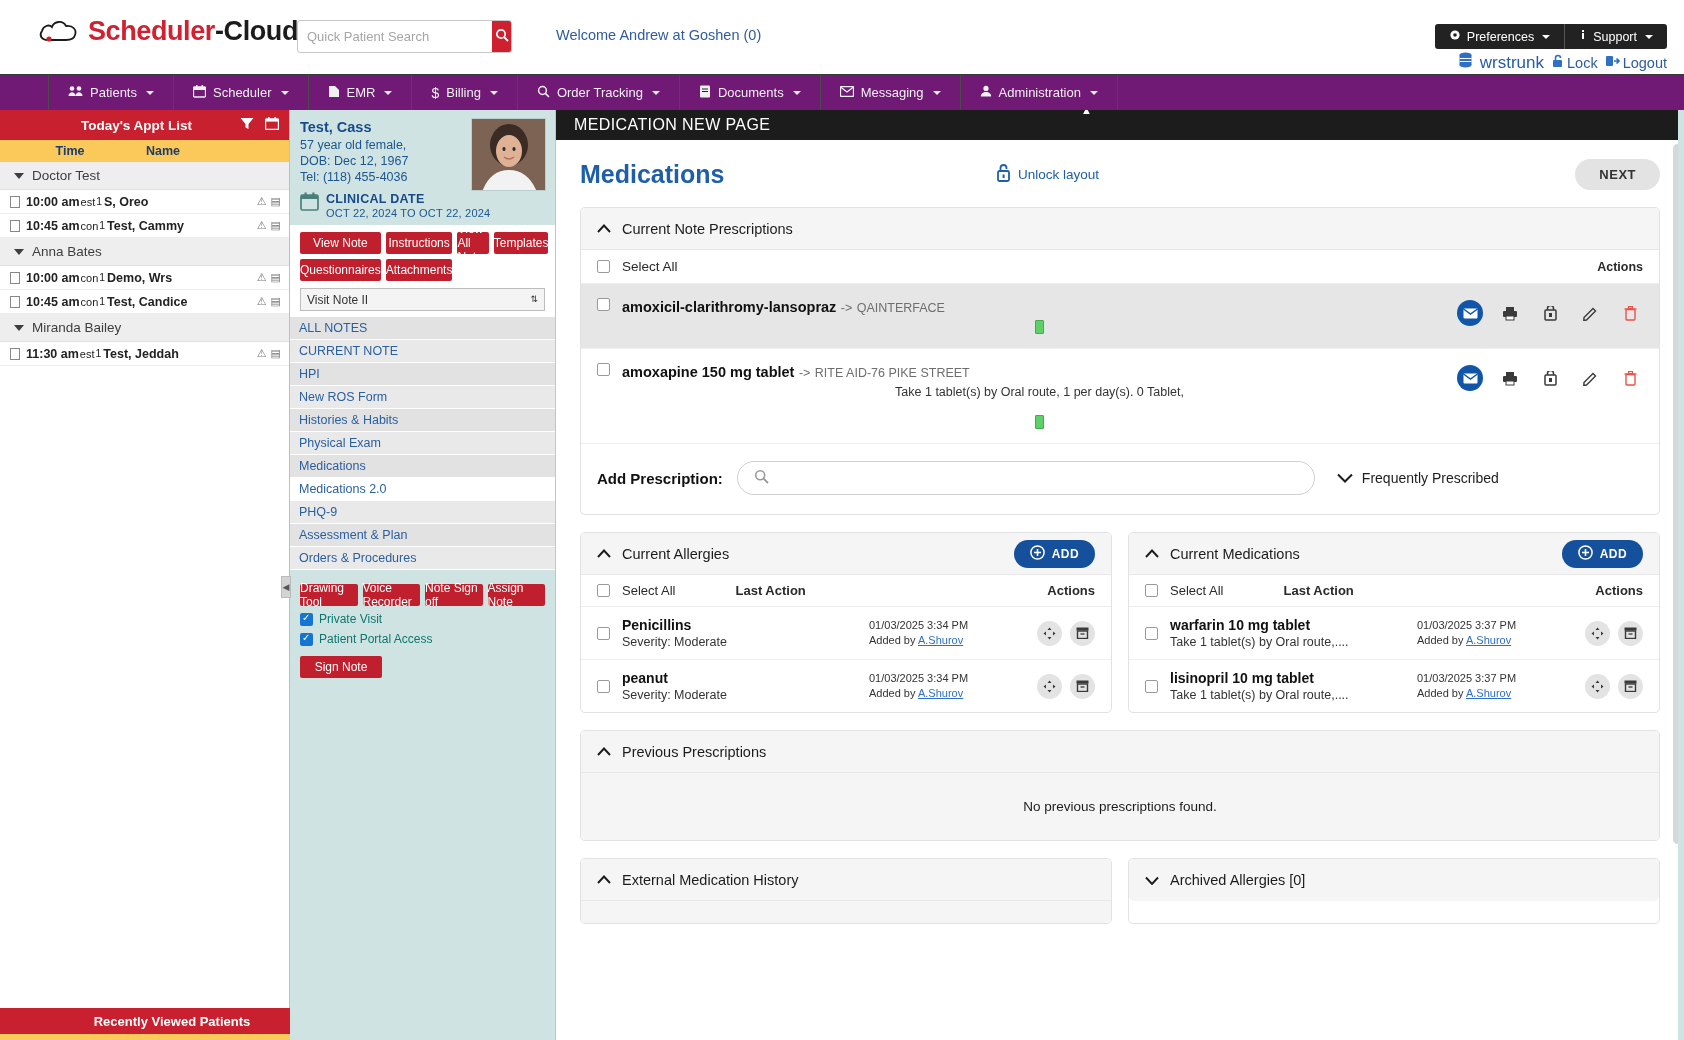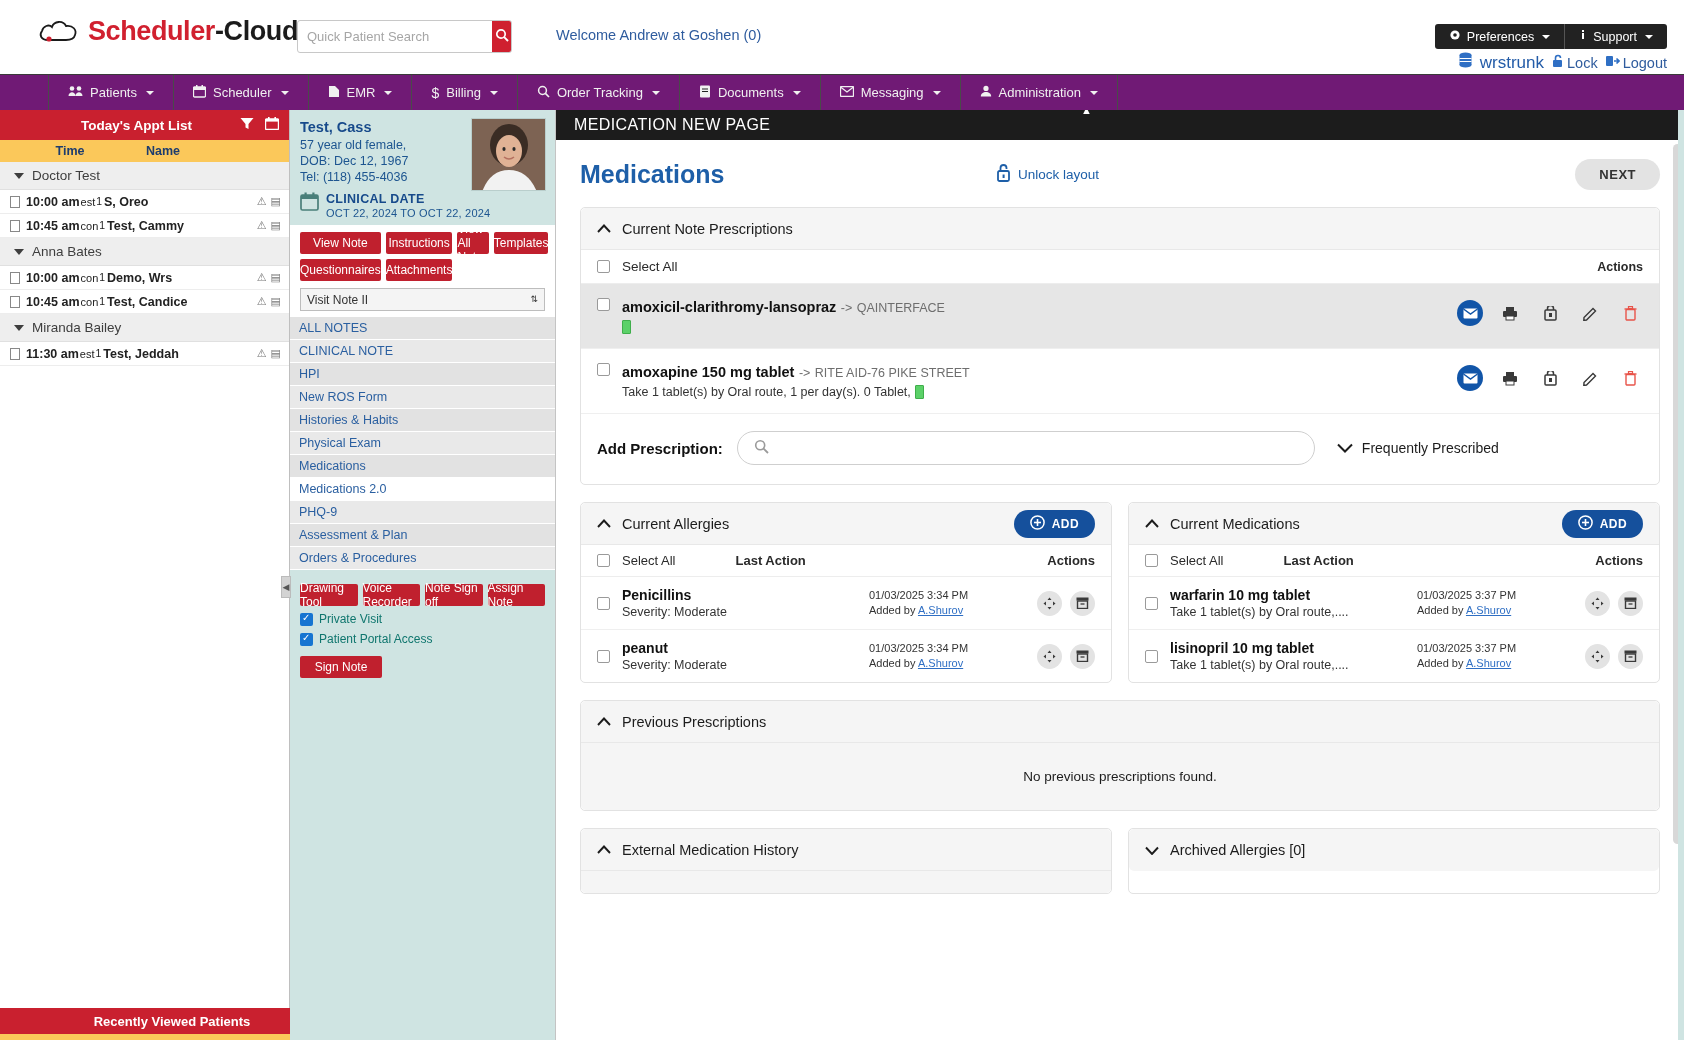--- a/index.html
+++ b/index.html
@@ -143,21 +143,21 @@
     color: #2a2a2a; border-bottom: 1px solid #ededed; }
   .cb { width: 13px; height: 13px; border: 1px solid #9a9a9a; border-radius: 2px; margin-right: 12px;
     flex: none; background: #fff; cursor: pointer; }
   .subhead .actions { margin-left: auto; font-weight: bold; font-size: 12.5px; }
 
   .rxrow { display: flex; align-items: flex-start; padding: 14px 16px; border-bottom: 1px solid #efefef; }
   .rxrow.shade { background: #e6e6e6; }
   .rx-main { flex: 1; }
   .rx-name { font-size: 14.5px; font-weight: bold; color: #111; }
   .rx-dest { font-size: 12.5px; color: #6e6e6e; font-weight: normal; }
-  .rx-sig { font-size: 12.5px; color: #333; margin-top: 4px; display: flex; align-items: center; gap: 4px; }
+  .rx-sig { font-size: 12.5px; color: #333; margin-top: 4px; display: flex; align-items: center; gap: 16px; flex-direction: column; }
   .gbadge { display: inline-block; width: 9px; height: 14px; background: #5bd168; border: 1px solid #3fae4b;
     border-radius: 1px; vertical-align: middle; }
   .rx-actions { display: flex; align-items: center; gap: 14px; padding-top: 2px; }
   .aicon { width: 26px; height: 26px; border-radius: 50%; display: flex; align-items: center;
     justify-content: center; cursor: pointer; font-size: 13px; color: #3a3a3a; }
   .aicon.mail { background: #1155a8; color: #fff; }
   .aicon.del { color: #e8544a; }
 
   .addrx { display: flex; align-items: center; padding: 17px 16px 19px 16px; }
   .addrx-lbl { font-size: 15px; font-weight: bold; color: #111; margin-right: 14px; white-space: nowrap; }
@@ -506,21 +506,21 @@
 
     <div class="selwrap">
       <div class="vsel">
         <span>Visit Note II</span>
         <span style="font-size:9px;line-height:9px;">⇅</span>
       </div>
     </div>
 
     <div class="nlist">
       <div class="nitem">ALL NOTES</div>
-      <div class="nitem alt">CLINICAL NOTE</div>
+      <div class="nitem alt">CURRENT NOTE</div>
       <div class="nitem">HPI</div>
       <div class="nitem alt">New ROS Form</div>
       <div class="nitem">Histories &amp; Habits</div>
       <div class="nitem alt">Physical Exam</div>
       <div class="nitem">Medications</div>
       <div class="nitem active">Medications 2.0</div>
       <div class="nitem alt">PHQ-9</div>
       <div class="nitem">Assessment &amp; Plan</div>
       <div class="nitem alt">Orders &amp; Procedures</div>
     </div>

